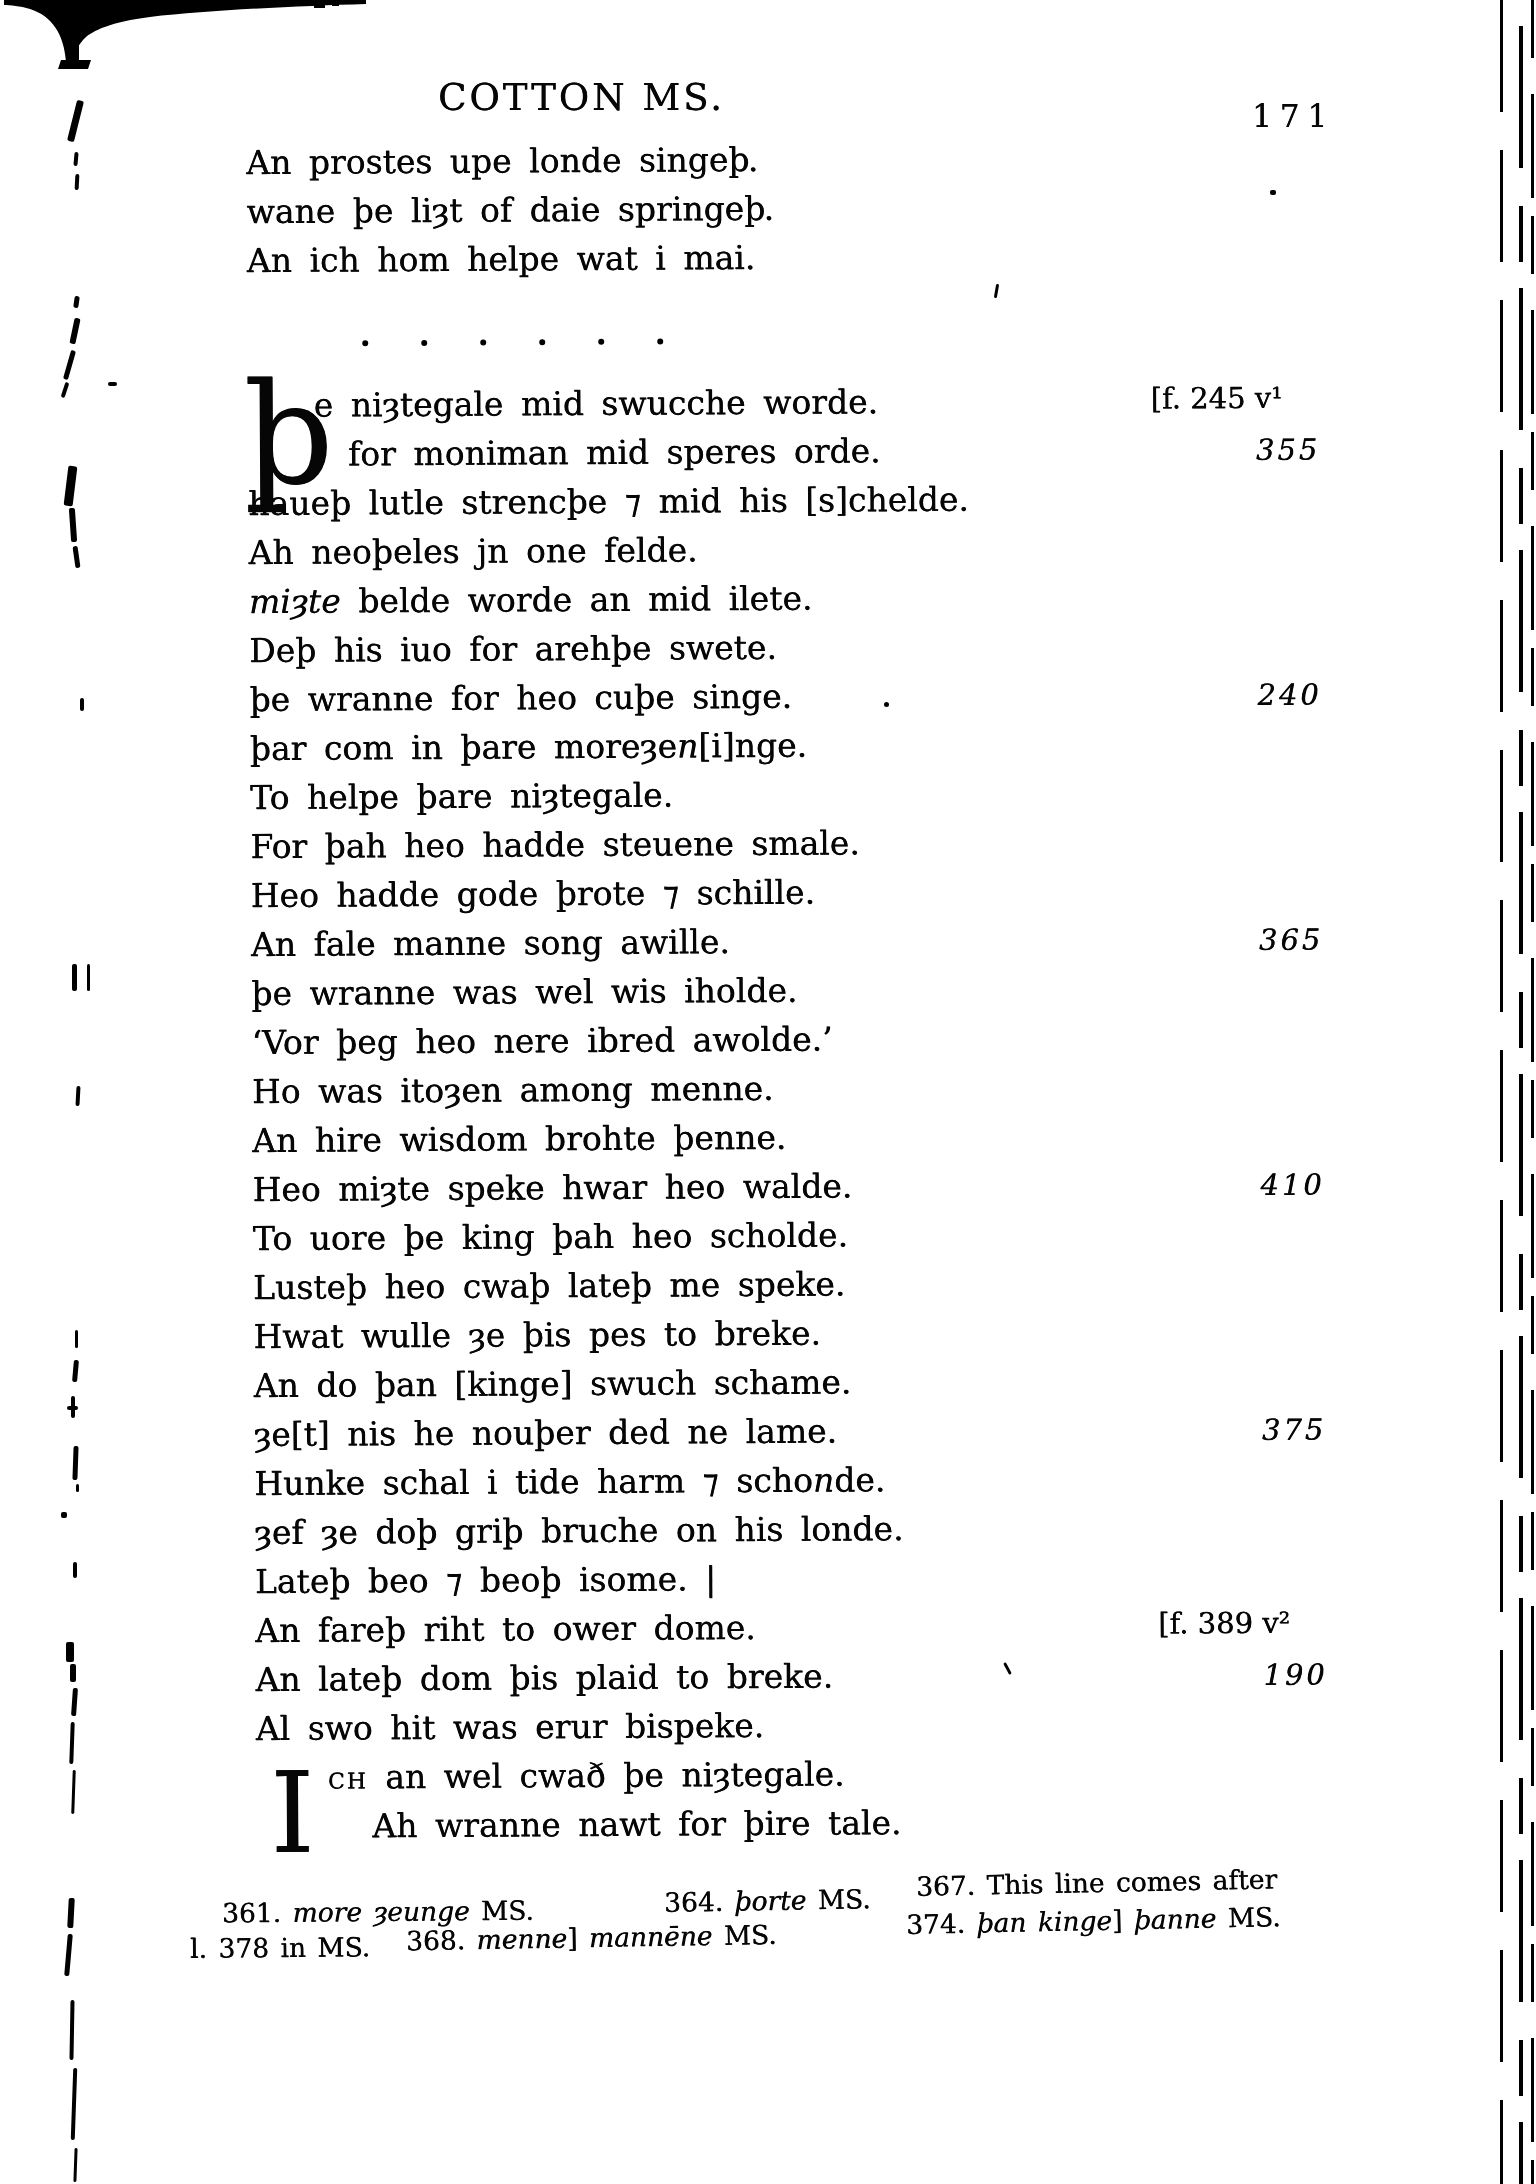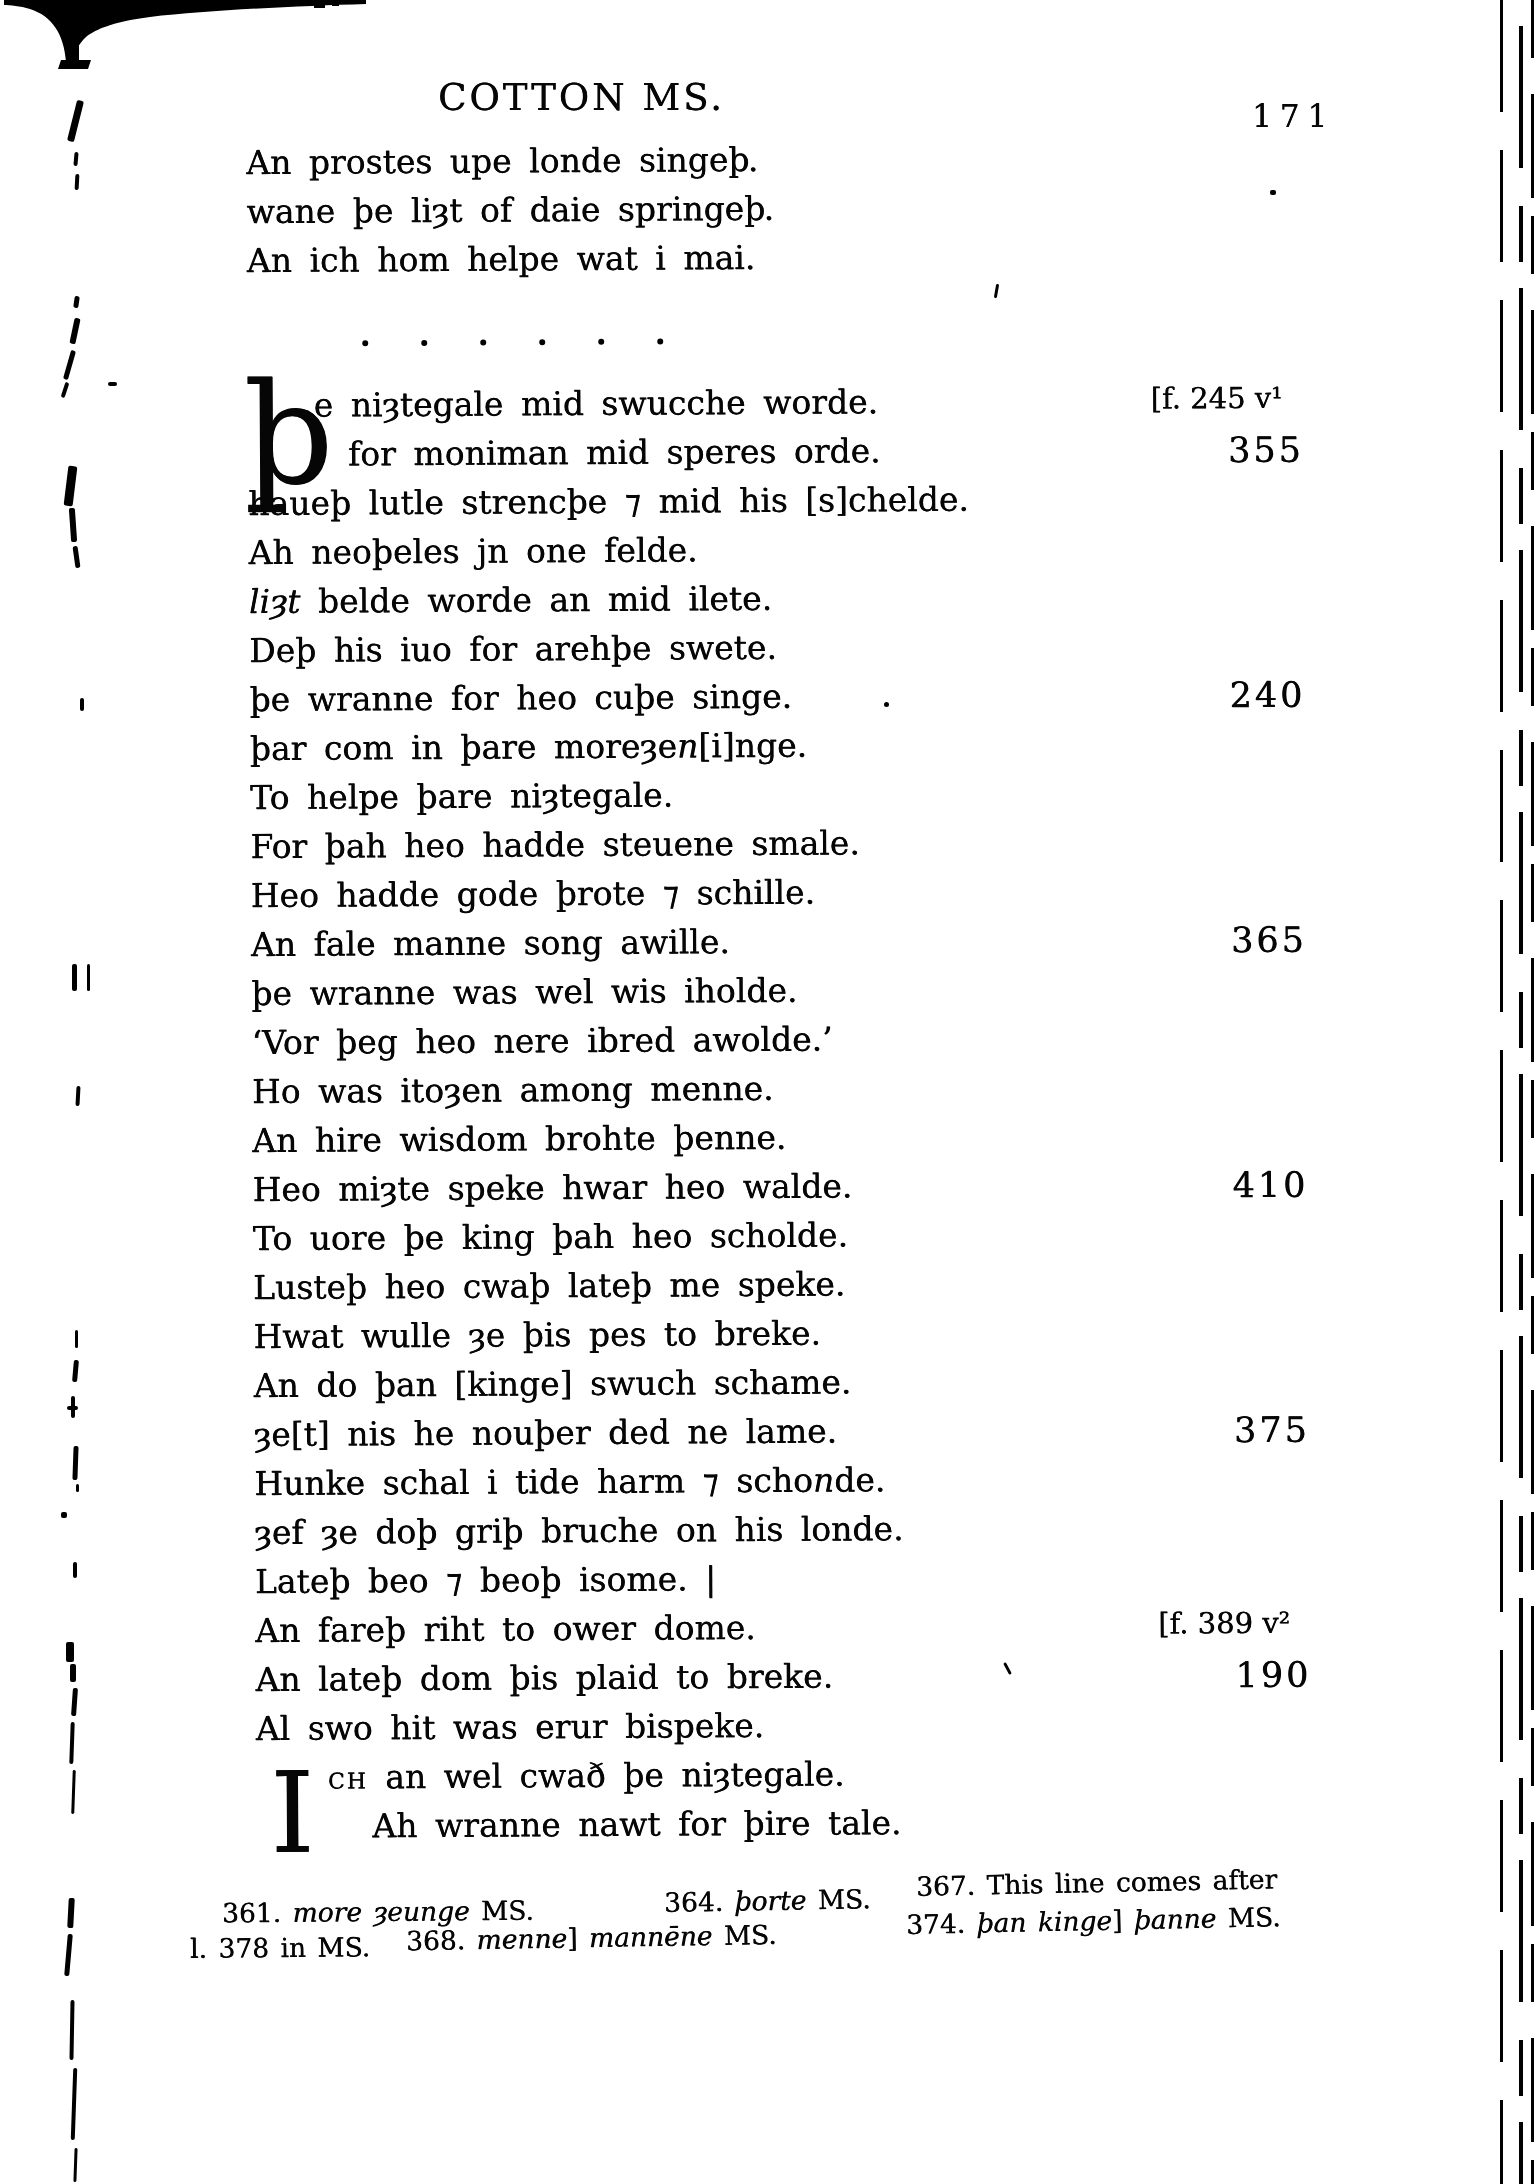--- a/index.html
+++ b/index.html
@@ -18,21 +18,21 @@
   .stanza{position:relative;}
   .line{position:relative;height:49px;font-size:33px;line-height:46px;word-spacing:7px;white-space:nowrap;}
   .dc2 .line:nth-of-type(1){padding-left:66px;}
   .dc2 .line:nth-of-type(2){padding-left:100px;}
   .dc3 .line:nth-of-type(1){padding-left:72px;}
   .dc3 .line:nth-of-type(2){padding-left:116px;}
   .dropcap{position:absolute;left:-4px;top:-18px;font-size:140px;line-height:1;}
   .dropcap-i{font-size:112px;left:14px;top:2px;}
   .it{font-style:italic;}
   .sc{font-size:0.66em;letter-spacing:2px;}
-  .ln{position:absolute;left:980px;top:1px;font-size:35px;letter-spacing:3px;word-spacing:0;}
+  .ln{position:absolute;left:1008px;top:1px;font-size:29px;letter-spacing:3px;word-spacing:0;font-style:italic;}
   .folio{position:absolute;left:903px;top:-2px;font-size:29px;word-spacing:0;}
   .dotsrow{position:relative;height:96px;}
   .dot{position:absolute;top:54px;width:6px;height:6px;background:#000;border-radius:50%;}
 
   .footnotes{position:absolute;left:0;top:1872px;width:1536px;height:140px;}
   .fn{position:absolute;font-size:26.5px;white-space:nowrap;word-spacing:3px;}
   .r1c1{left:222px;top:24px;transform:rotate(-0.5deg);}
   .r1c2{left:664px;top:13px;transform:rotate(-1deg);}
   .r1c3{left:916px;top:-5px;transform:rotate(-1.2deg);}
   .r2c1{left:190px;top:60px;transform:rotate(-0.5deg);}
@@ -67,21 +67,21 @@
         <span class="dot" style="left: 292px;"></span>
         <span class="dot" style="left: 351px;"></span>
         <span class="dot" style="left: 410px;"></span>
       </div>
       <div class="stanza dc2">
         <span class="dropcap">þ</span>
         <div class="line"><span><span>e niȝtegale mid swucche worde.</span></span><span class="folio">[f. 245 v¹</span></div>
         <div class="line"><span><span>for moniman mid speres orde.</span></span><span class="ln">355</span></div>
         <div class="line"><span><span>haueþ lutle strencþe ⁊ mid his [s]chelde.</span></span></div>
         <div class="line"><span><span>Ah neoþeles jn one felde.</span></span></div>
-        <div class="line"><span><span class="it">liȝt</span><span> belde worde an mid ilete.</span></span></div>
+        <div class="line"><span><span class="it">miȝte</span><span> belde worde an mid ilete.</span></span></div>
         <div class="line"><span><span>Deþ his iuo for arehþe swete.</span></span></div>
         <div class="line"><span><span>þe wranne for heo cuþe singe.</span></span><span class="ln">240</span></div>
         <div class="line"><span><span>þar com in þare moreȝe</span><span class="it">n</span><span>[i]nge.</span></span></div>
         <div class="line"><span><span>To helpe þare niȝtegale.</span></span></div>
         <div class="line"><span><span>For þah heo hadde steuene smale.</span></span></div>
         <div class="line"><span><span>Heo hadde gode þrote ⁊ schille.</span></span></div>
         <div class="line"><span><span>An fale manne song awille.</span></span><span class="ln">365</span></div>
         <div class="line"><span><span>þe wranne was wel wis iholde.</span></span></div>
         <div class="line"><span><span>‘Vor þeg heo nere ibred awolde.’</span></span></div>
         <div class="line"><span><span>Ho was itoȝen among menne.</span></span></div>

